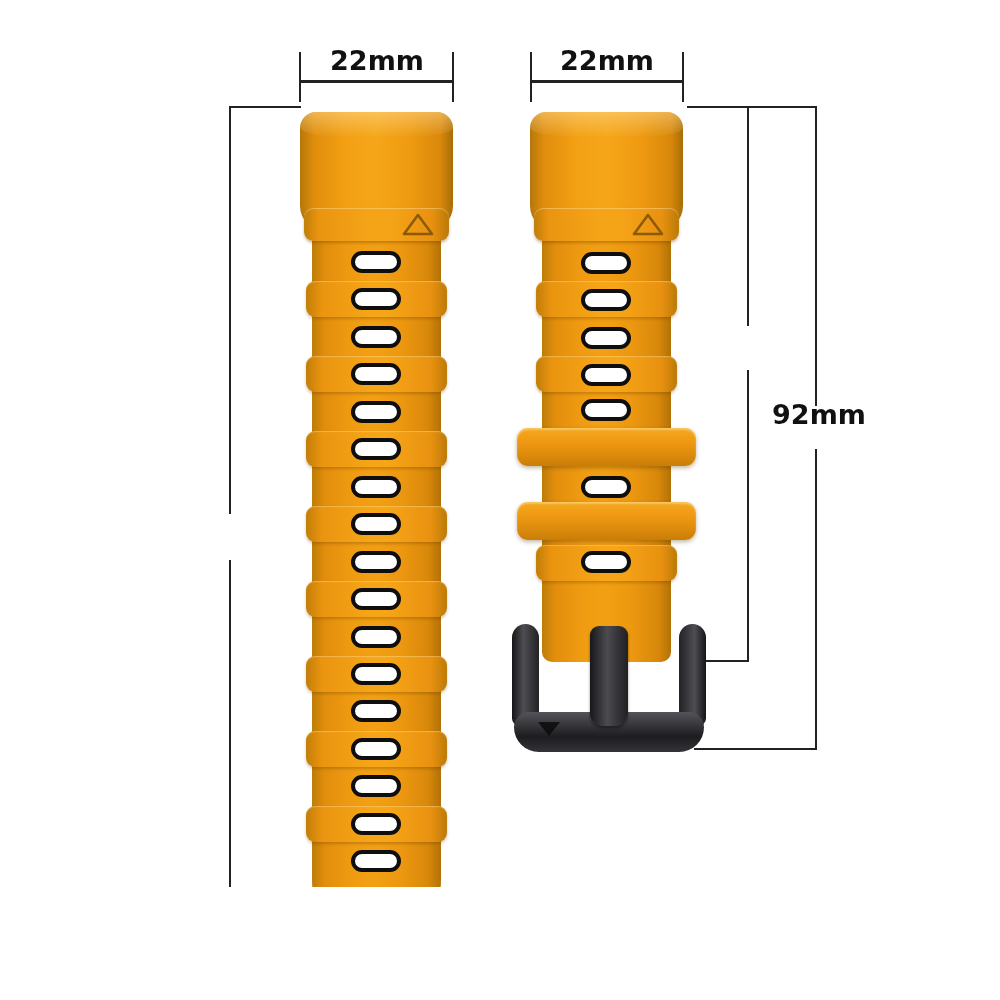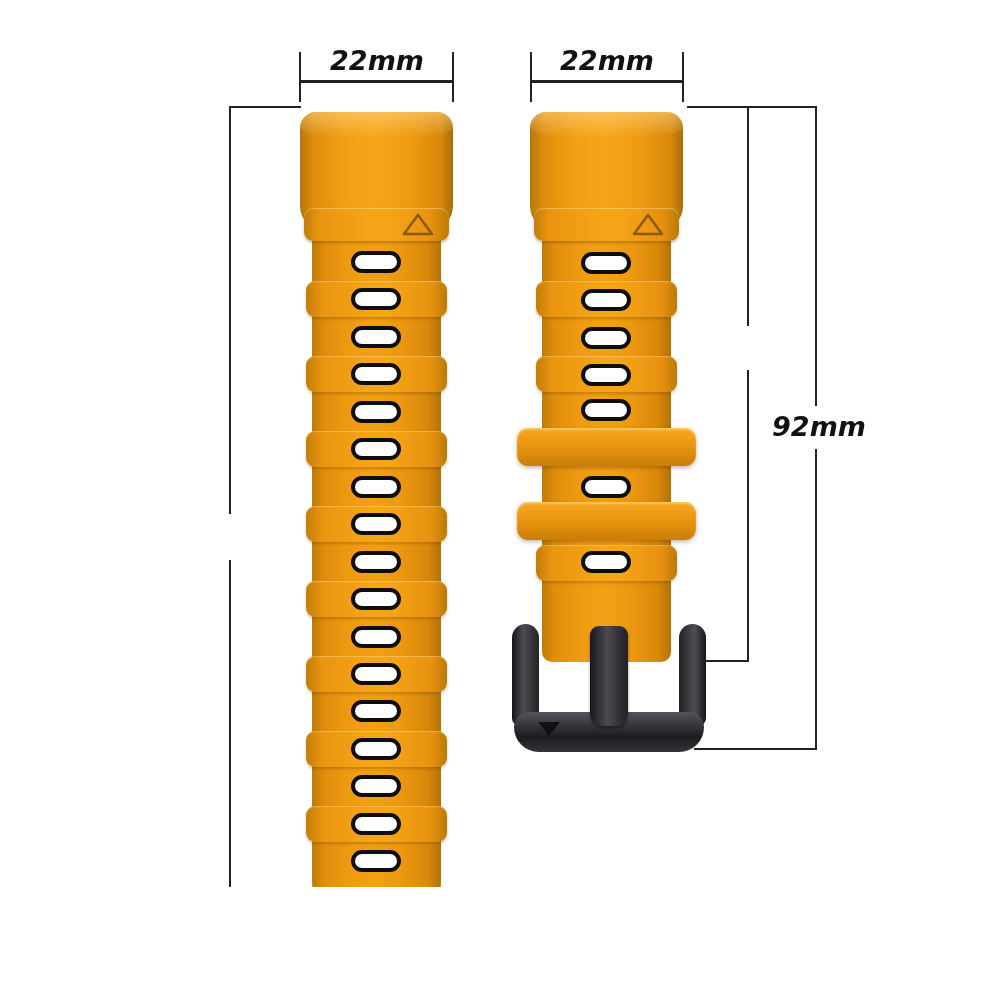--- a/index.html
+++ b/index.html
@@ -4,21 +4,20 @@
 <title>Watch Band Dimensions</title>
 <style>
   html,body{margin:0;padding:0;}
   body{
     background:var(--background,#fff);
     font-family:"DejaVu Sans","Liberation Sans",sans-serif;
   }
   .canvas{
     position:relative;width:1000px;height:887px;overflow:hidden;
     background:var(--background,#fff);
-    font-style:italic;
   }
 
   
   .dl{position:absolute;background:var(--dim-line,#222);z-index:1;}
   .dim-label{
     position:absolute;z-index:2;color:var(--label-text,#111);
     font-weight:700;font-size:27px;line-height:1.1;text-align:center;
     letter-spacing:0px;
   }
 
@@ -115,21 +114,21 @@
   <div class="dl" style="left:229px;top:960px;width:76px;height:2px"></div>
 
   <div class="dl" style="left:747px;top:106px;width:2px;height:220px"></div>
   <div class="dl" style="left:747px;top:370px;width:2px;height:292px"></div>
   <div class="dl" style="left:701px;top:660px;width:48px;height:2px"></div>
 
   <div class="dl" style="left:687px;top:106px;width:130px;height:2px"></div>
   <div class="dl" style="left:815px;top:106px;width:2px;height:300px"></div>
   <div class="dl" style="left:815px;top:449px;width:2px;height:301px"></div>
   <div class="dl" style="left:694px;top:748px;width:123px;height:2px"></div>
-  <div class="dim-label" style="left:747px;top:412px;width:144px">92mm</div>
+  <div class="dim-label" style="left:747px;top:400px;width:144px">92mm</div>
 
   <div class="strap left" style="left:300px;top:112px;height:850px">
     <div class="strap-body"></div>
     <div class="lug"></div>
     <div class="blocks">
         <div class="block" style="top: 169px;"></div>
         <div class="block" style="top: 244px;"></div>
         <div class="block" style="top: 319px;"></div>
         <div class="block" style="top: 394px;"></div>
         <div class="block" style="top: 469px;"></div>

